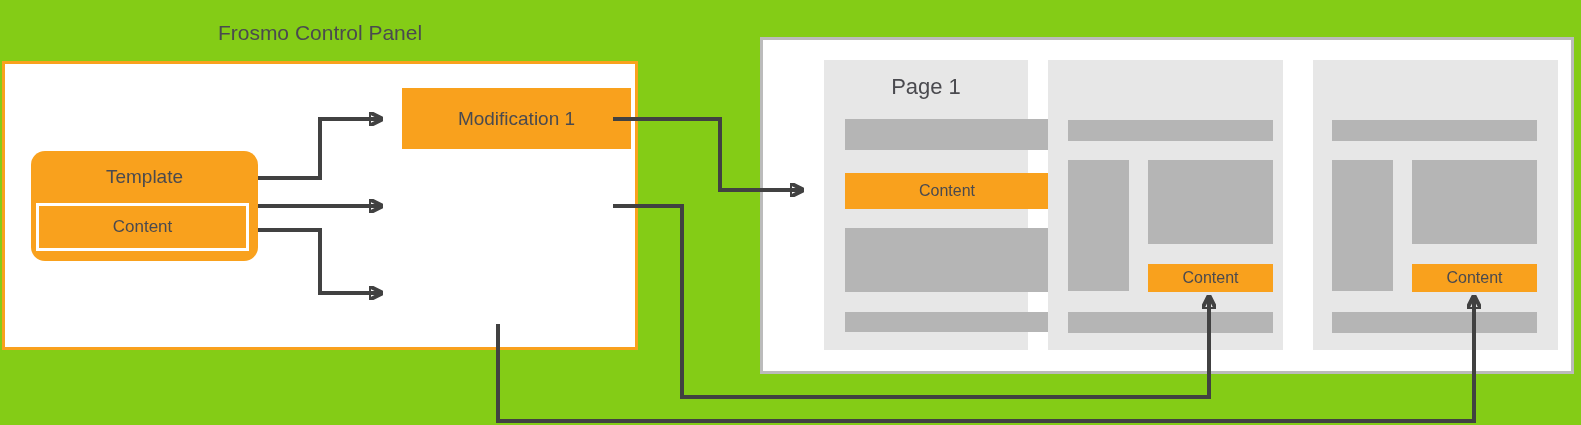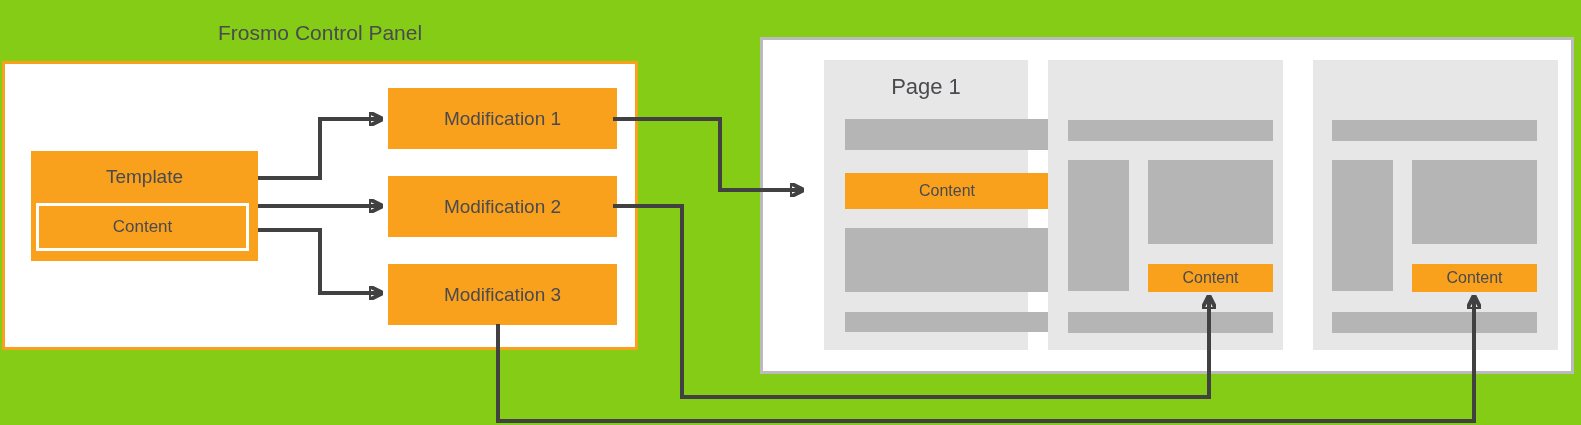--- a/index.html
+++ b/index.html
@@ -31,35 +31,36 @@
   .cp-box{
     position:absolute;
     left:2px;top:61px;width:630px;height:283px;
     border:3px solid var(--orange);
     background:#ffffff;
   }
   .template-box{
     position:absolute;
     left:31px;top:151px;width:227px;height:110px;
     background:var(--orange);
+    border-radius:14px;
   }
   .template-label{
     position:absolute;left:0;top:0;width:100%;height:52px;
     display:flex;align-items:center;justify-content:center;
     font-size:19px;
   }
   .template-content{
     position:absolute;left:5px;top:52px;width:207px;height:42px;
     border:3px solid #ffffff;
     display:flex;align-items:center;justify-content:center;
     font-size:17px;
   }
   .mod{
     position:absolute;
-    left:388px;width:229px;height:61px;
+    left:402px;width:229px;height:61px;
     background:var(--orange);
     display:flex;align-items:center;justify-content:center;
     font-size:19px;
   }
   .mod1{top:88px;}
   .mod2{top:176px;}
   .mod3{top:264px;}
   .ws-box{
     position:absolute;
     left:760px;top:37px;width:808px;height:331px;
@@ -109,26 +110,20 @@
   <div class="template-box">
     <div class="template-label">Template</div>
     <div class="template-content">
       <span>Content</span>
     </div>
   </div>
 
   <div class="mod mod1">
     <span>Modification 1</span>
   </div>
-  <div class="mod mod2">
-    <span>Modification 2</span>
-  </div>
-  <div class="mod mod3">
-    <span>Modification 3</span>
-  </div>
 
   <div class="ws-box"></div>
 
   <div class="page page1">
     <div class="p-title">Page 1</div>
     <div class="bar" style="left:21px;top:59px;width:204px;height:31px;"></div>
     <div class="content-box" style="left:21px;top:113px;width:204px;height:36px;">
       <span>Content</span>
     </div>
     <div class="block" style="left:21px;top:168px;width:204px;height:64px;"></div>

